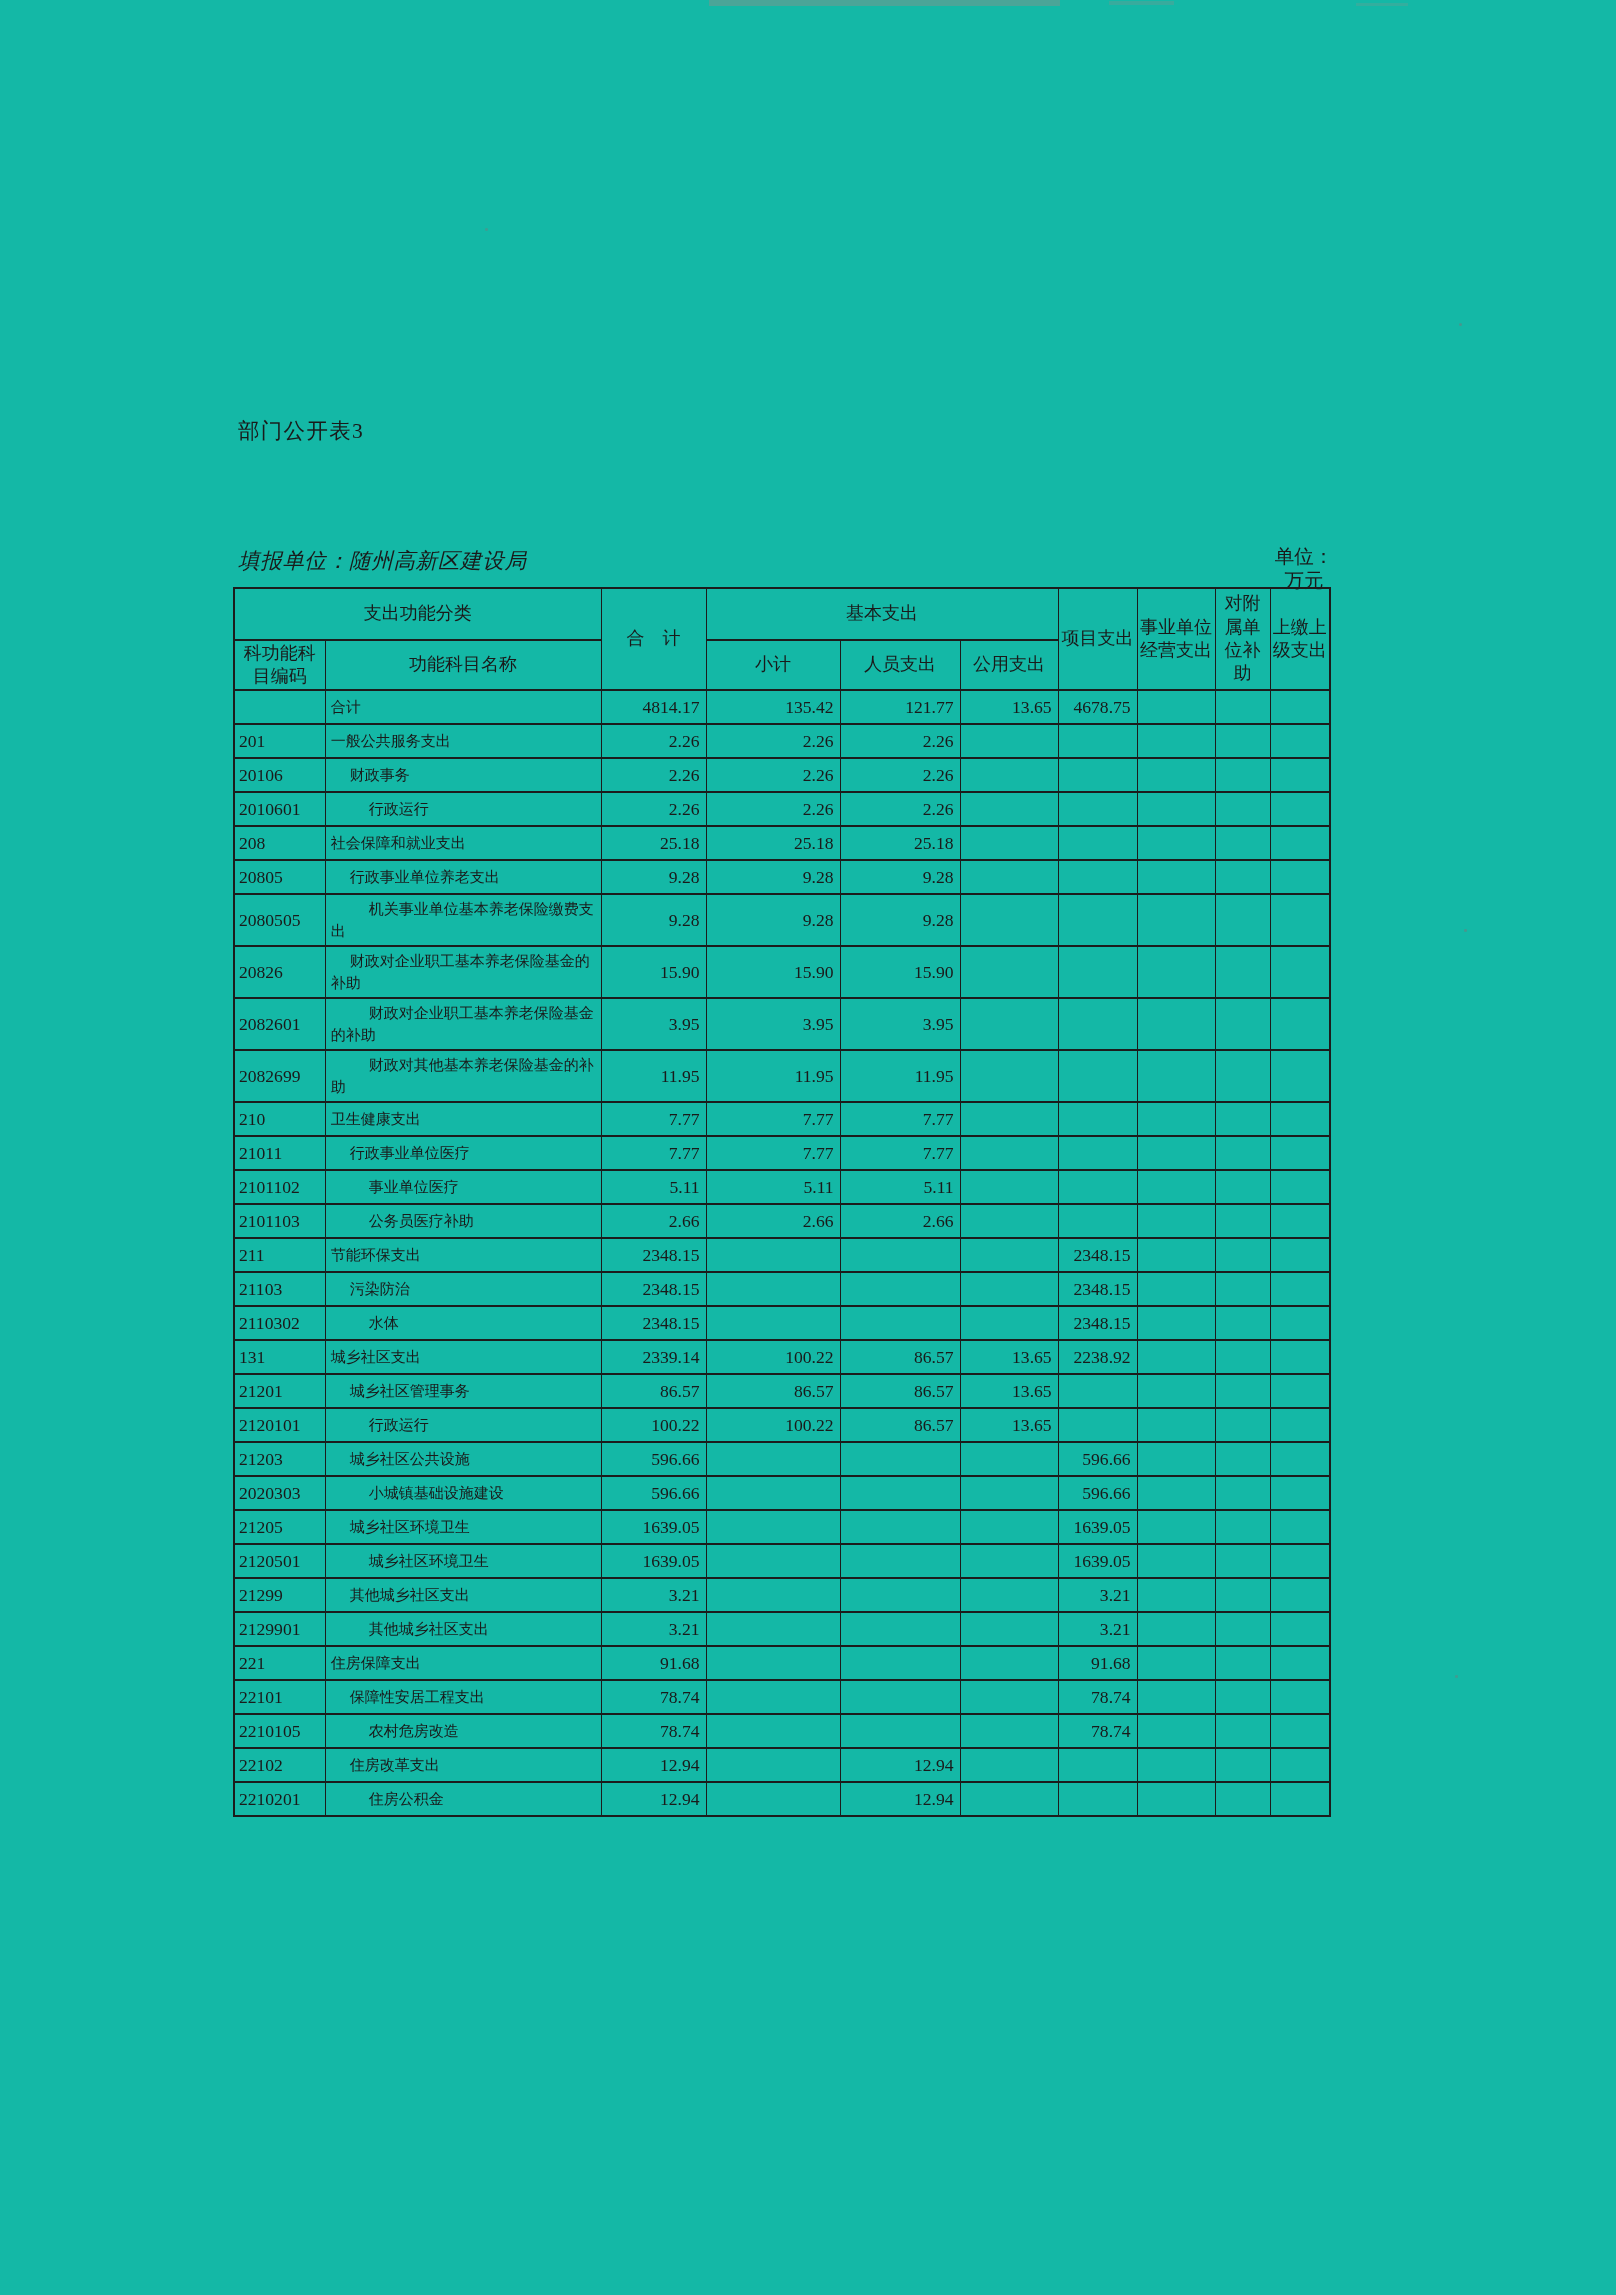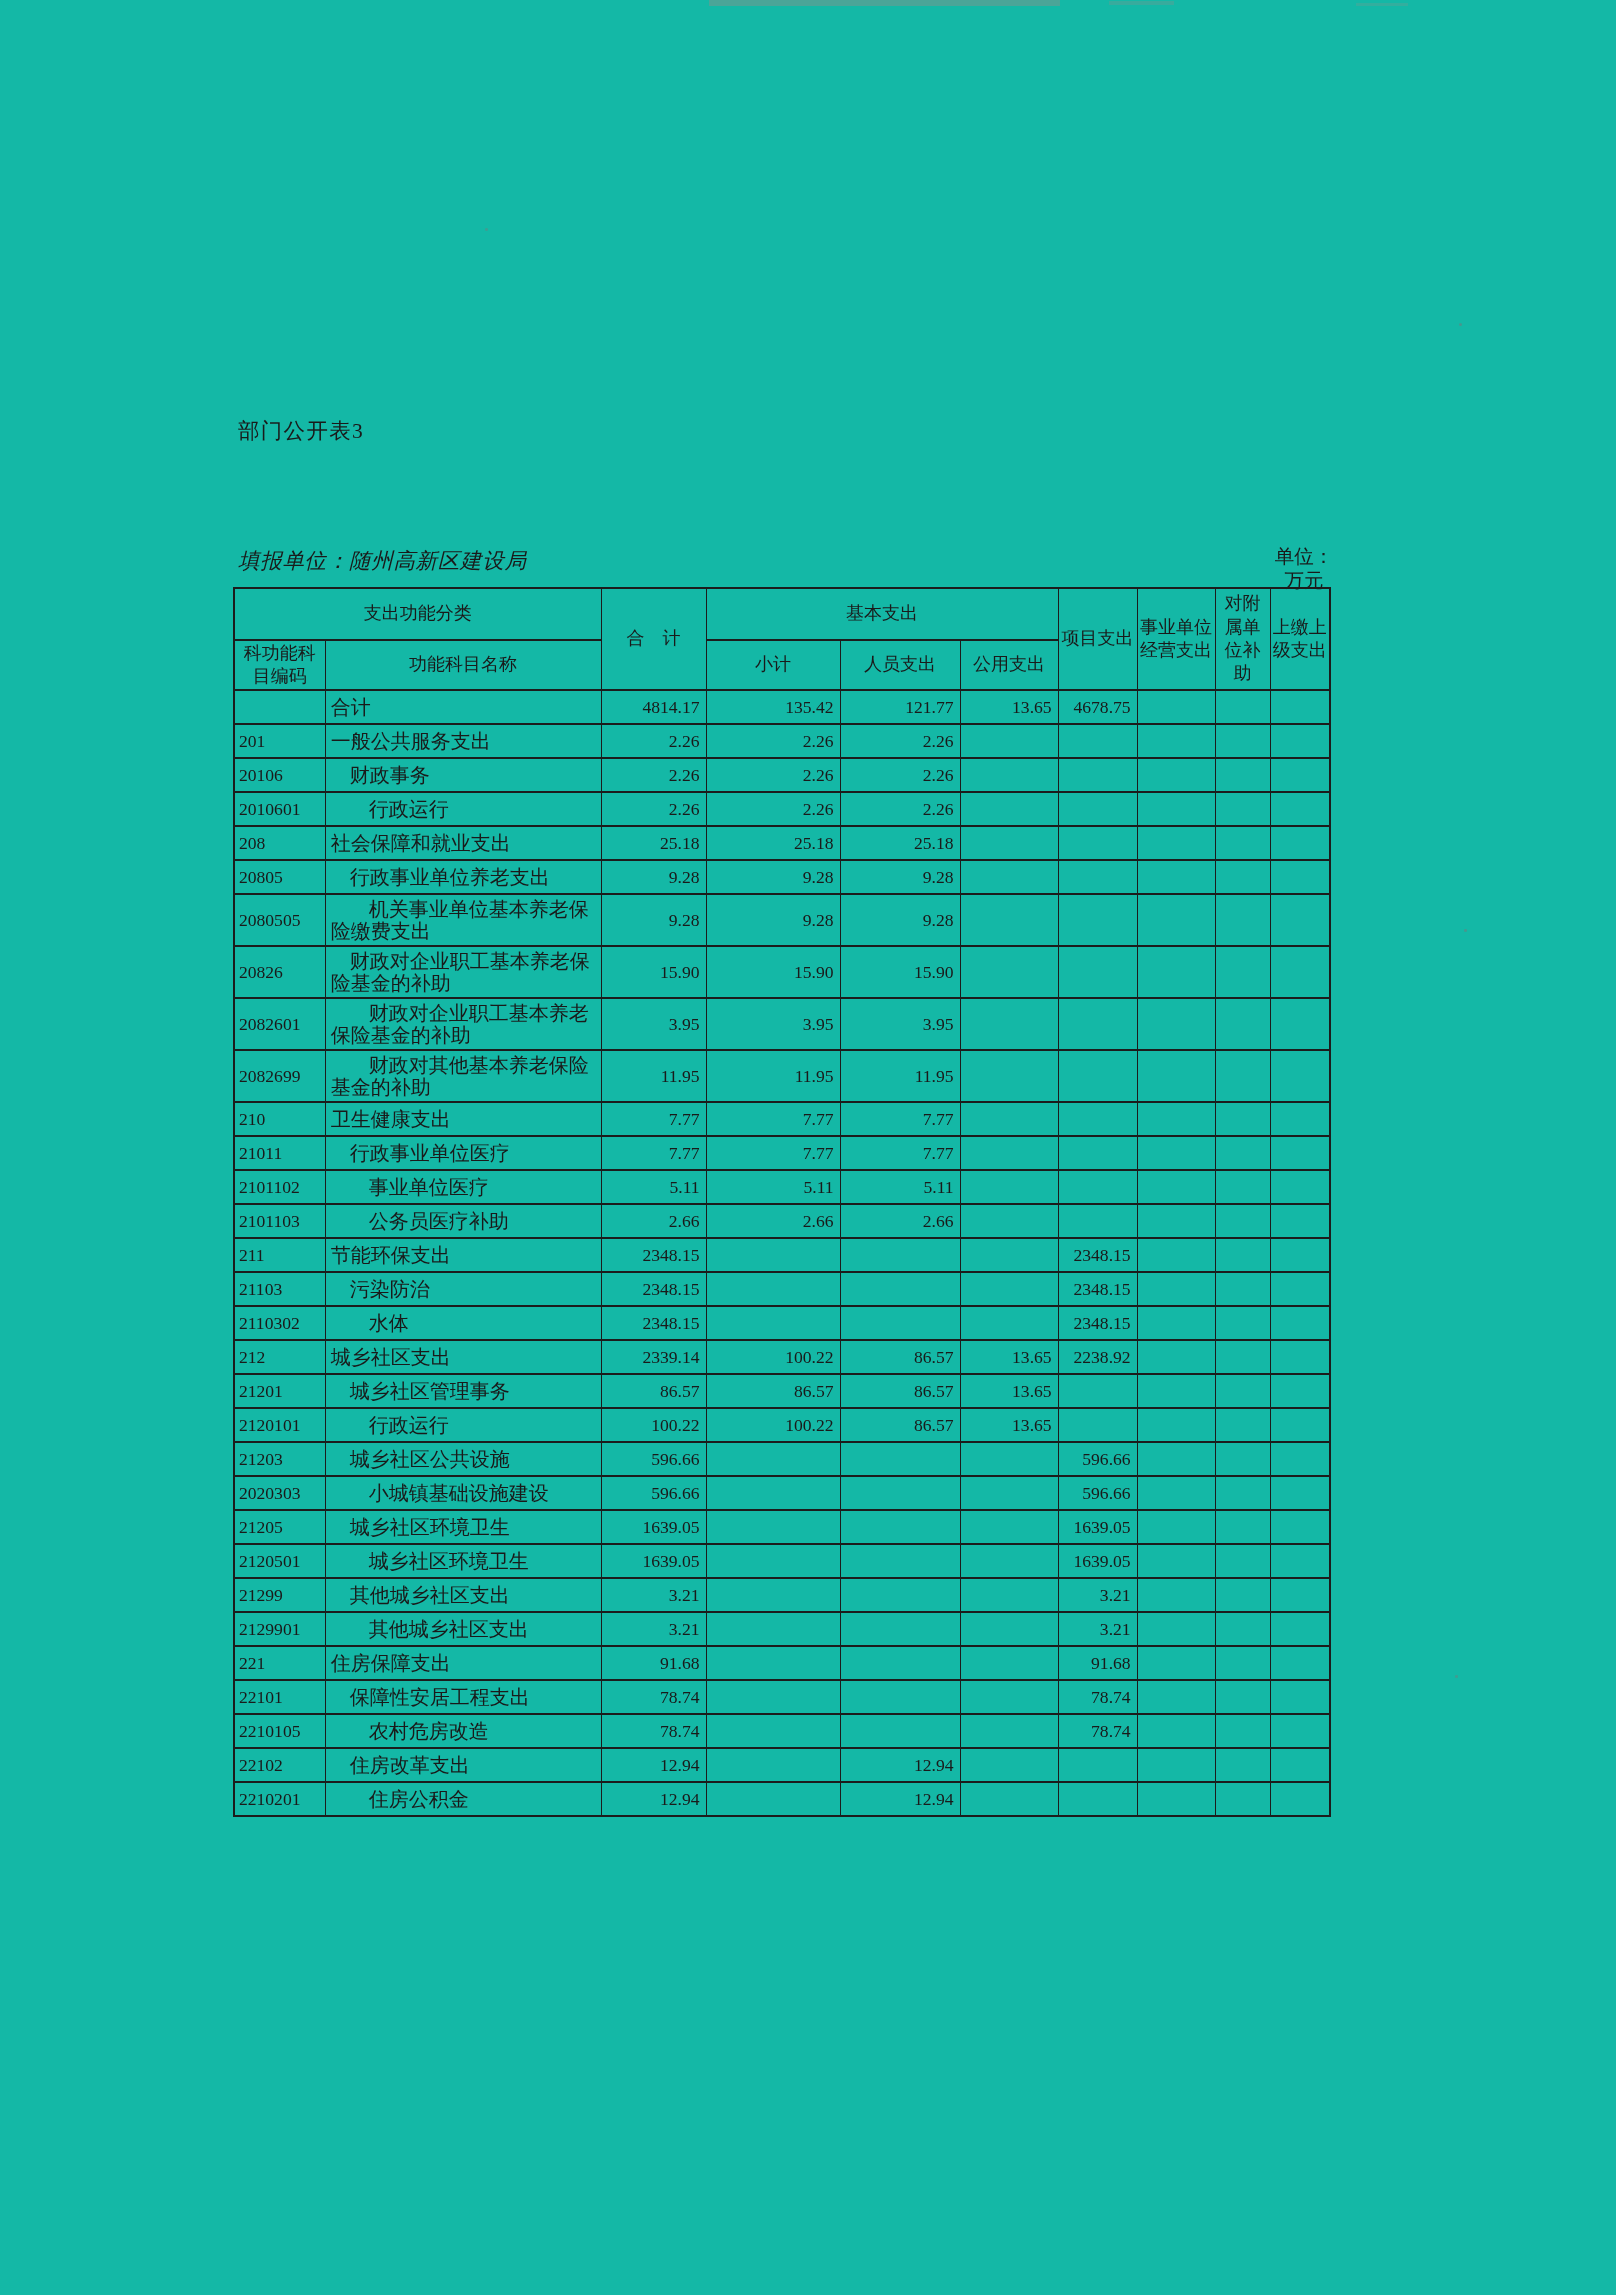--- a/index.html
+++ b/index.html
@@ -43,21 +43,21 @@
     padding:0 2px;line-height:23.4px;vertical-align:middle;
   }
   tr.head-1{height:52px;}
   tr.head-2{height:50px;}
   tbody tr{height:34px;}
   tbody tr.tall{height:52px;}
   td.code{
     font-size:17.6px;text-align:left;padding:0 2.6px 0 3.9px;vertical-align:middle;
   }
   td.name{
-    font-size:20px;text-align:left;padding:1.3px 5.2px;vertical-align:middle;line-height:22px;
+    font-size:15px;text-align:left;padding:1.3px 5.2px;vertical-align:middle;line-height:22px;
   }
   td.num{
     font-size:17.6px;text-align:right;padding:0 5.9px 0 1.3px;vertical-align:middle;
   }
   
   .artifact{position:absolute;background:#8e8e88;}
   .speck{position:absolute;background:#777;border-radius:50%;}
 </style>
 </head>
 <body>
@@ -313,21 +313,21 @@
             <td class="num">2348.15</td>
             <td class="num"></td>
             <td class="num"></td>
             <td class="num"></td>
             <td class="num">2348.15</td>
             <td class="num"></td>
             <td class="num"></td>
             <td class="num"></td>
           </tr>
           <tr>
-            <td class="code">212</td>
+            <td class="code">131</td>
             <td class="name" style="text-indent: 0px;">城乡社区支出</td>
             <td class="num">2339.14</td>
             <td class="num">100.22</td>
             <td class="num">86.57</td>
             <td class="num">13.65</td>
             <td class="num">2238.92</td>
             <td class="num"></td>
             <td class="num"></td>
             <td class="num"></td>
           </tr>

